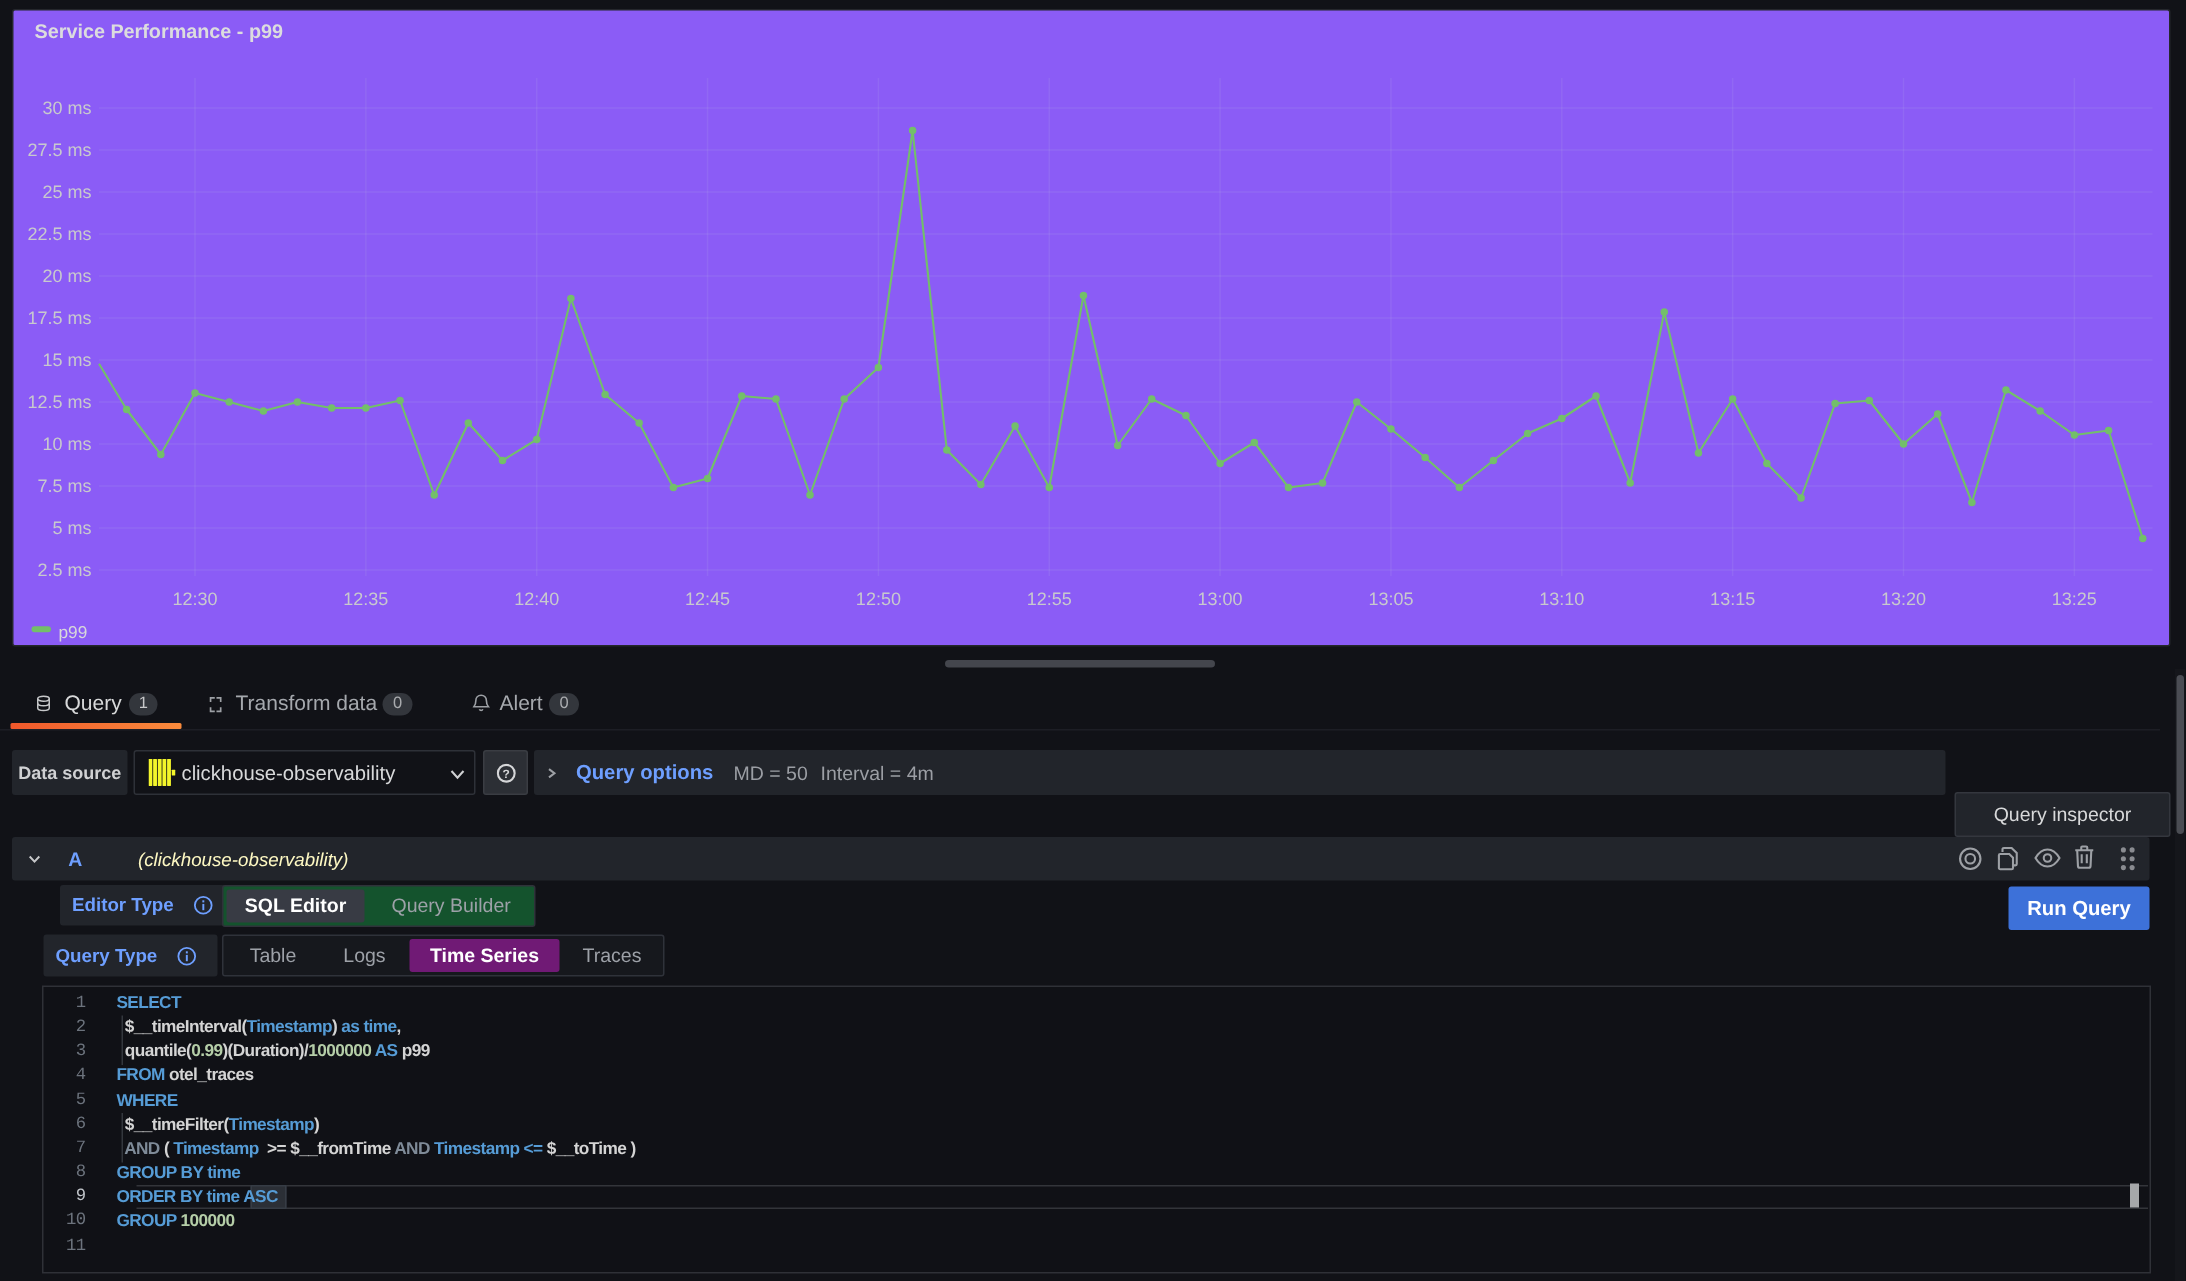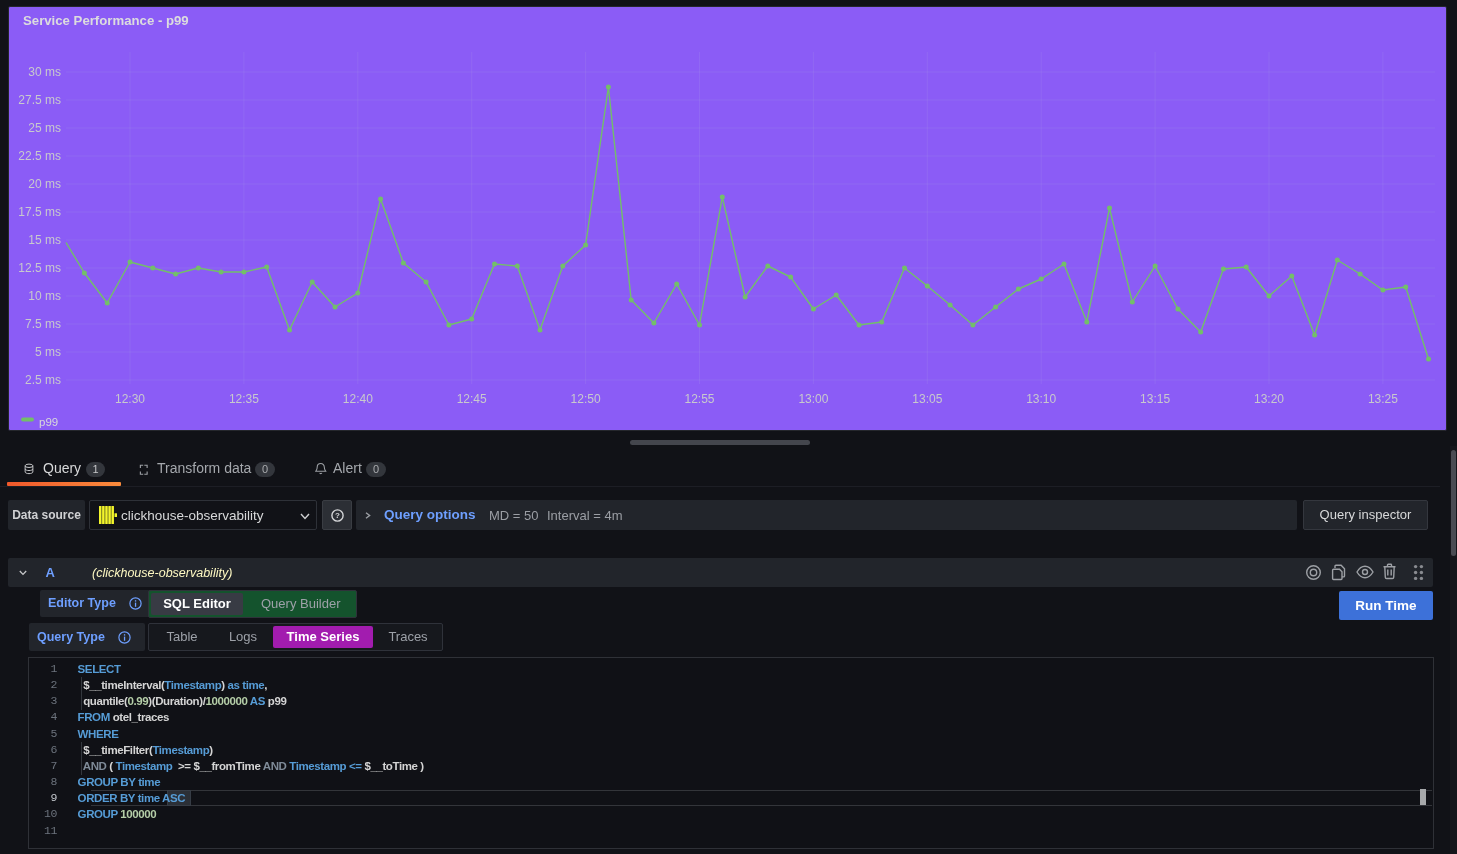--- a/index.html
+++ b/index.html
@@ -200,21 +200,21 @@
 
 <div class="abs" style="left:356px;top:500px;width:941px;height:30px;background:#22252b;border-radius:2px;">
   <svg class="abs" style="left:9px;top:12px" width="6" height="7" viewBox="0 0 6 7">
       <path d="M1 0.8 L4.6 3.5 L1 6.2" stroke="#9da0a5" stroke-width="1.4" fill="none"></path>
     </svg>
   <div class="abs blue" style="left:28px;top:7px;font-size:13.5px;font-weight:700;">Query options</div>
   <div class="abs" style="left:133px;top:8px;font-size:13px;color:#9b9ea4;">MD = 50</div>
   <div class="abs" style="left:191px;top:8px;font-size:13px;color:#9b9ea4;">Interval = 4m</div>
 </div>
 
-<div class="abs" style="left:1303px;top:500px;width:125px;height:30px;background:#22252b;border:1px solid #34373e;border-radius:2px;color:#d8d9da;font-size:13px;text-align:center;line-height:28px;">Query inspector</div>
+<div class="abs" style="left:1303px;top:528px;width:144px;height:30px;background:#22252b;border:1px solid #34373e;border-radius:2px;color:#d8d9da;font-size:13px;text-align:center;line-height:28px;">Query inspector</div>
 
 <div class="abs" style="left:8px;top:558px;width:1425px;height:29px;background:#22252b;border-radius:2px;">
   <svg class="abs" style="left:10.5px;top:11.5px" width="8" height="6" viewBox="0 0 8 6">
       <path d="M0.8 1 L4 4.4 L7.2 1" stroke="#c7c8ca" stroke-width="1.3" fill="none"></path>
     </svg>
   <div class="abs blue" style="left:37.5px;top:7px;font-size:13px;font-weight:700;">A</div>
   <div class="abs" style="left:84px;top:8px;font-size:12.5px;font-style:italic;color:#fef9c3;">(clickhouse-observability)</div>
   <svg class="abs ic" style="left:1297px;top:6px" width="17" height="17" viewBox="0 0 17 17">
     <circle cx="8.5" cy="8.5" r="6.8"></circle>
       <circle cx="8.5" cy="8.5" r="3.2"></circle>
@@ -261,25 +261,25 @@
   <div class="abs blue" style="left:8px;top:7px;font-size:12.5px;font-weight:700;">Query Type</div>
   <svg class="abs" style="left:89px;top:8px" width="13" height="13" viewBox="0 0 13 13">
     <circle cx="6.5" cy="6.5" r="5.6" stroke="#6e9fff" stroke-width="1.2" fill="none"></circle>
     <rect x="5.9" y="5.6" width="1.3" height="4.2" fill="#6e9fff"></rect>
     <rect x="5.9" y="3.2" width="1.3" height="1.4" fill="#6e9fff"></rect>
   </svg>
 </div>
 <div class="abs" style="left:148px;top:623px;width:295px;height:28px;border:1px solid #2f323a;border-radius:2px;background:#16181d;">
   <div class="abs" style="left:0;top:0;width:66px;height:26px;color:#9da1a8;font-size:13px;text-align:center;line-height:26px;">Table</div>
   <div class="abs" style="left:66px;top:0;width:56px;height:26px;color:#9da1a8;font-size:13px;text-align:center;line-height:26px;">Logs</div>
-  <div class="abs" style="left:124px;top:2px;width:100px;height:22px;background:#a21caf;border-radius:2px;color:#ffffff;font-size:13px;font-weight:700;text-align:center;line-height:22px;">Time Series</div>
+  <div class="abs" style="left:124px;top:2px;width:100px;height:22px;background:#701a75;border-radius:2px;color:#ffffff;font-size:13px;font-weight:700;text-align:center;line-height:22px;">Time Series</div>
   <div class="abs" style="left:226px;top:0;width:66px;height:26px;color:#9da1a8;font-size:13px;text-align:center;line-height:26px;">Traces</div>
 </div>
 
-<div class="abs" style="left:1339px;top:591px;width:94px;height:29px;background:#3d71d9;border-radius:2px;color:#ffffff;font-size:13.5px;font-weight:700;text-align:center;line-height:29px;">Run Time</div>
+<div class="abs" style="left:1339px;top:591px;width:94px;height:29px;background:#3d71d9;border-radius:2px;color:#ffffff;font-size:13.5px;font-weight:700;text-align:center;line-height:29px;">Run Query</div>
 
 <div class="abs" style="left:28px;top:657px;width:1406px;height:192px;background:#101116;border:1px solid #2f3137;">
   <div class="abs" style="left:52px;top:19px;width:1px;height:33px;background:#33373d;"></div>
   <div class="abs" style="left:52px;top:83.5px;width:1px;height:33px;background:#33373d;"></div>
   <div class="abs" style="left:61.5px;top:131.6px;width:1341px;height:16px;border-top:1px solid #33353a;border-bottom:1px solid #33353a;"></div>
   <div class="abs" style="left:137.5px;top:131.6px;width:24px;height:16px;background:#2b2f36;border:1px solid #363c45;"></div>
   <div class="abs" style="left:1391px;top:130.6px;width:6px;height:16.5px;background:#a6a8aa;"></div>
   <div class="abs" style="left:0;top:3px;width:28px;font-family:'Liberation Mono',monospace;font-size:11.5px;letter-spacing:-0.4px;line-height:16.15px;text-align:right;color:#6c737d;">
 1<br>2<br>3<br>4<br>5<br>6<br>7<br>8<br><span style="color:#c2c6cb">9</span><br>10<br>11
   </div>

